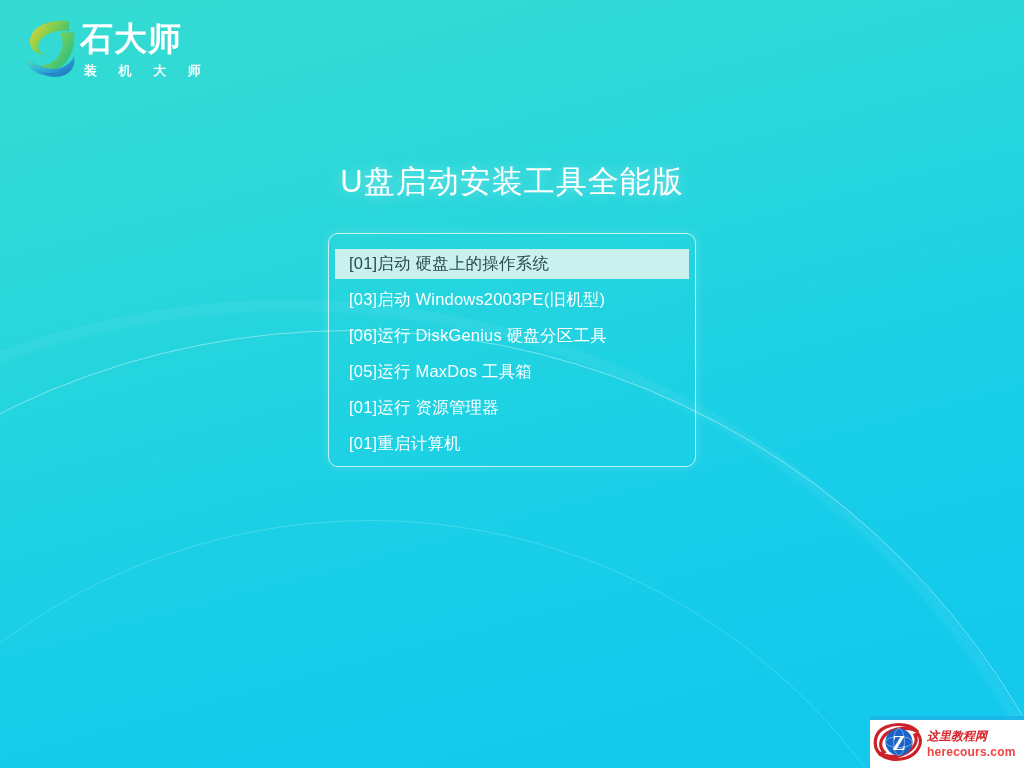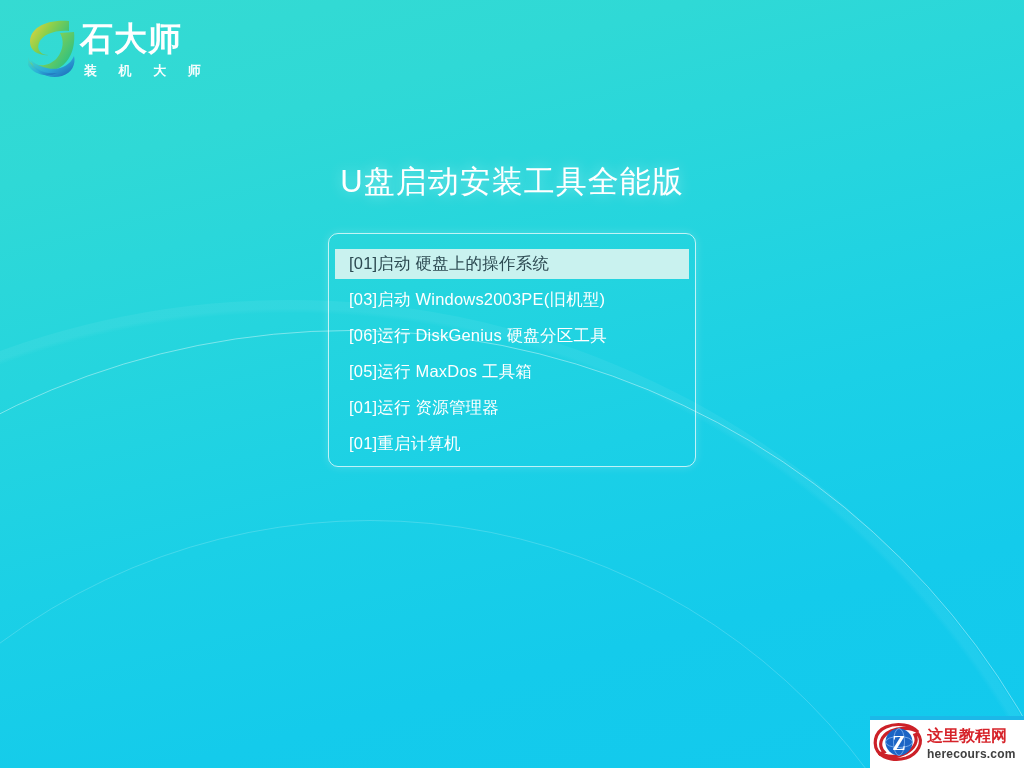--- a/index.html
+++ b/index.html
@@ -145,30 +145,31 @@
   }
   #watermark-top-bar {
     position: absolute;
     left: 0; top: 0; right: 0;
     height: 4px;
     background: #1cb8e8;
   }
   #wm-logo { width: 54px; height: 44px; flex: 0 0 54px; margin-left: 2px; }
   #wm-text { display: flex; flex-direction: column; line-height: 1; margin-left: 1px; padding-top: 4px; }
   #wm-cn {
-    font-size: 16px;
+    font-size: 12px;
     font-weight: 700;
     color: #d6232a;
     letter-spacing: 0px;
+    font-style: italic;
   }
   #wm-en {
     margin-top: 4px;
     font-size: 12px;
     font-weight: 700;
-    color: #404040;
+    color: #ef4444;
     letter-spacing: 0.2px;
   }
 </style>
 </head>
 <body>
 
 <div id="screen">
 
   <div class="arc arc-fill-1"></div>
   <div class="arc arc-fill-2"></div>

